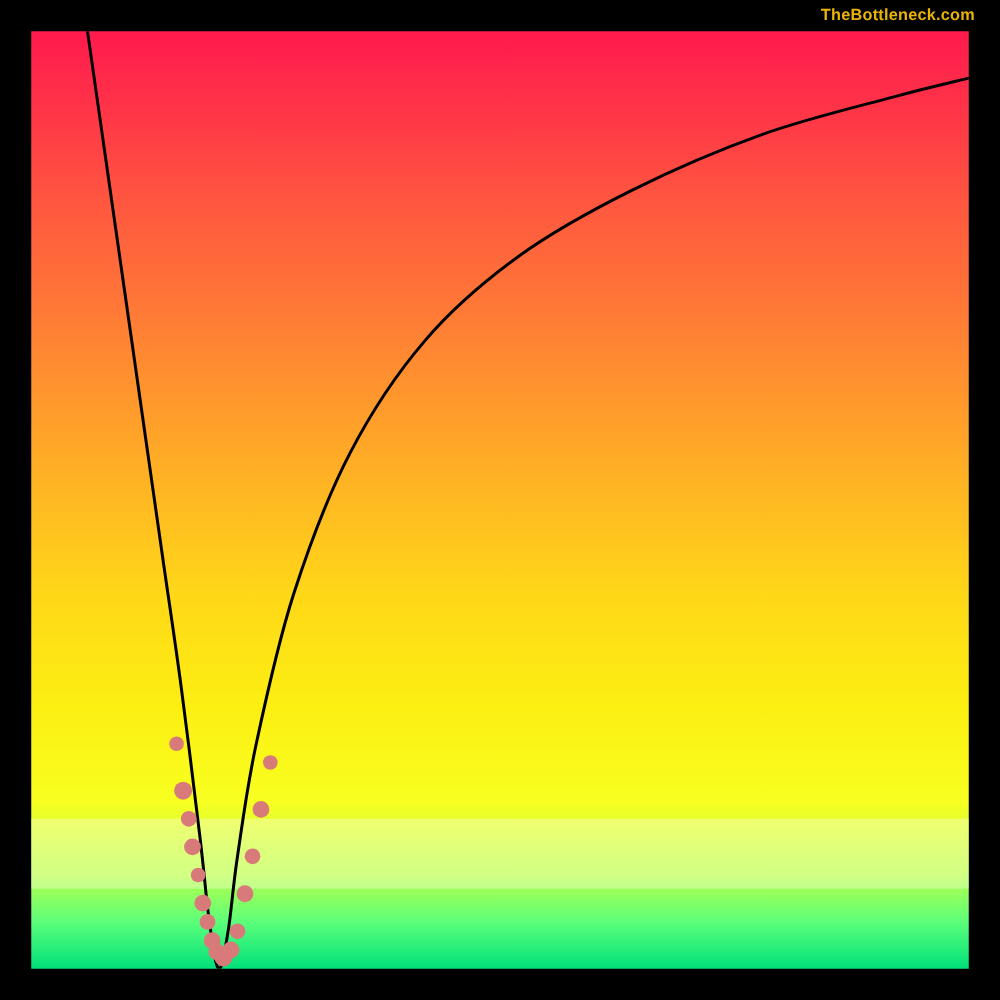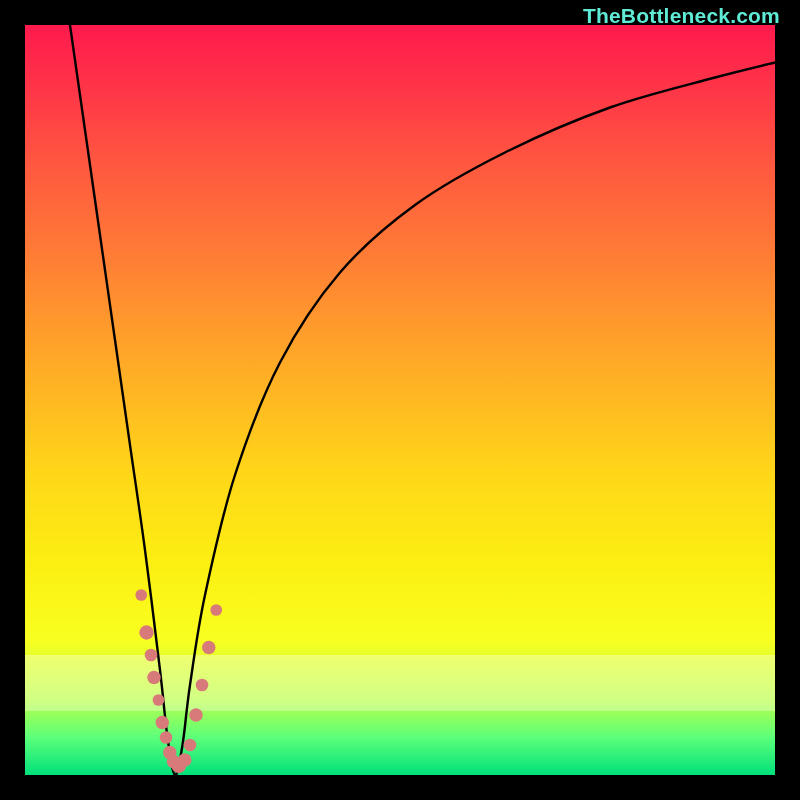--- a/index.html
+++ b/index.html
@@ -49,23 +49,23 @@
     left: 0;
     top: 0;
     width: 750px;
     height: 750px;
   }
   .watermark {
     position: absolute;
     top: 4px;
     right: 20px;
     font-family: Arial, Helvetica, sans-serif;
-    font-size: 21px;
+    font-size: 13px;
     font-weight: 600;
-    color: #5eead4;
+    color: #eab308;
     letter-spacing: 0.2px;
     user-select: none;
   }
 </style>
 </head>
 <body>
 
 <div class="frame">
   <div class="plot-area">
     <div class="pale-band"></div>

